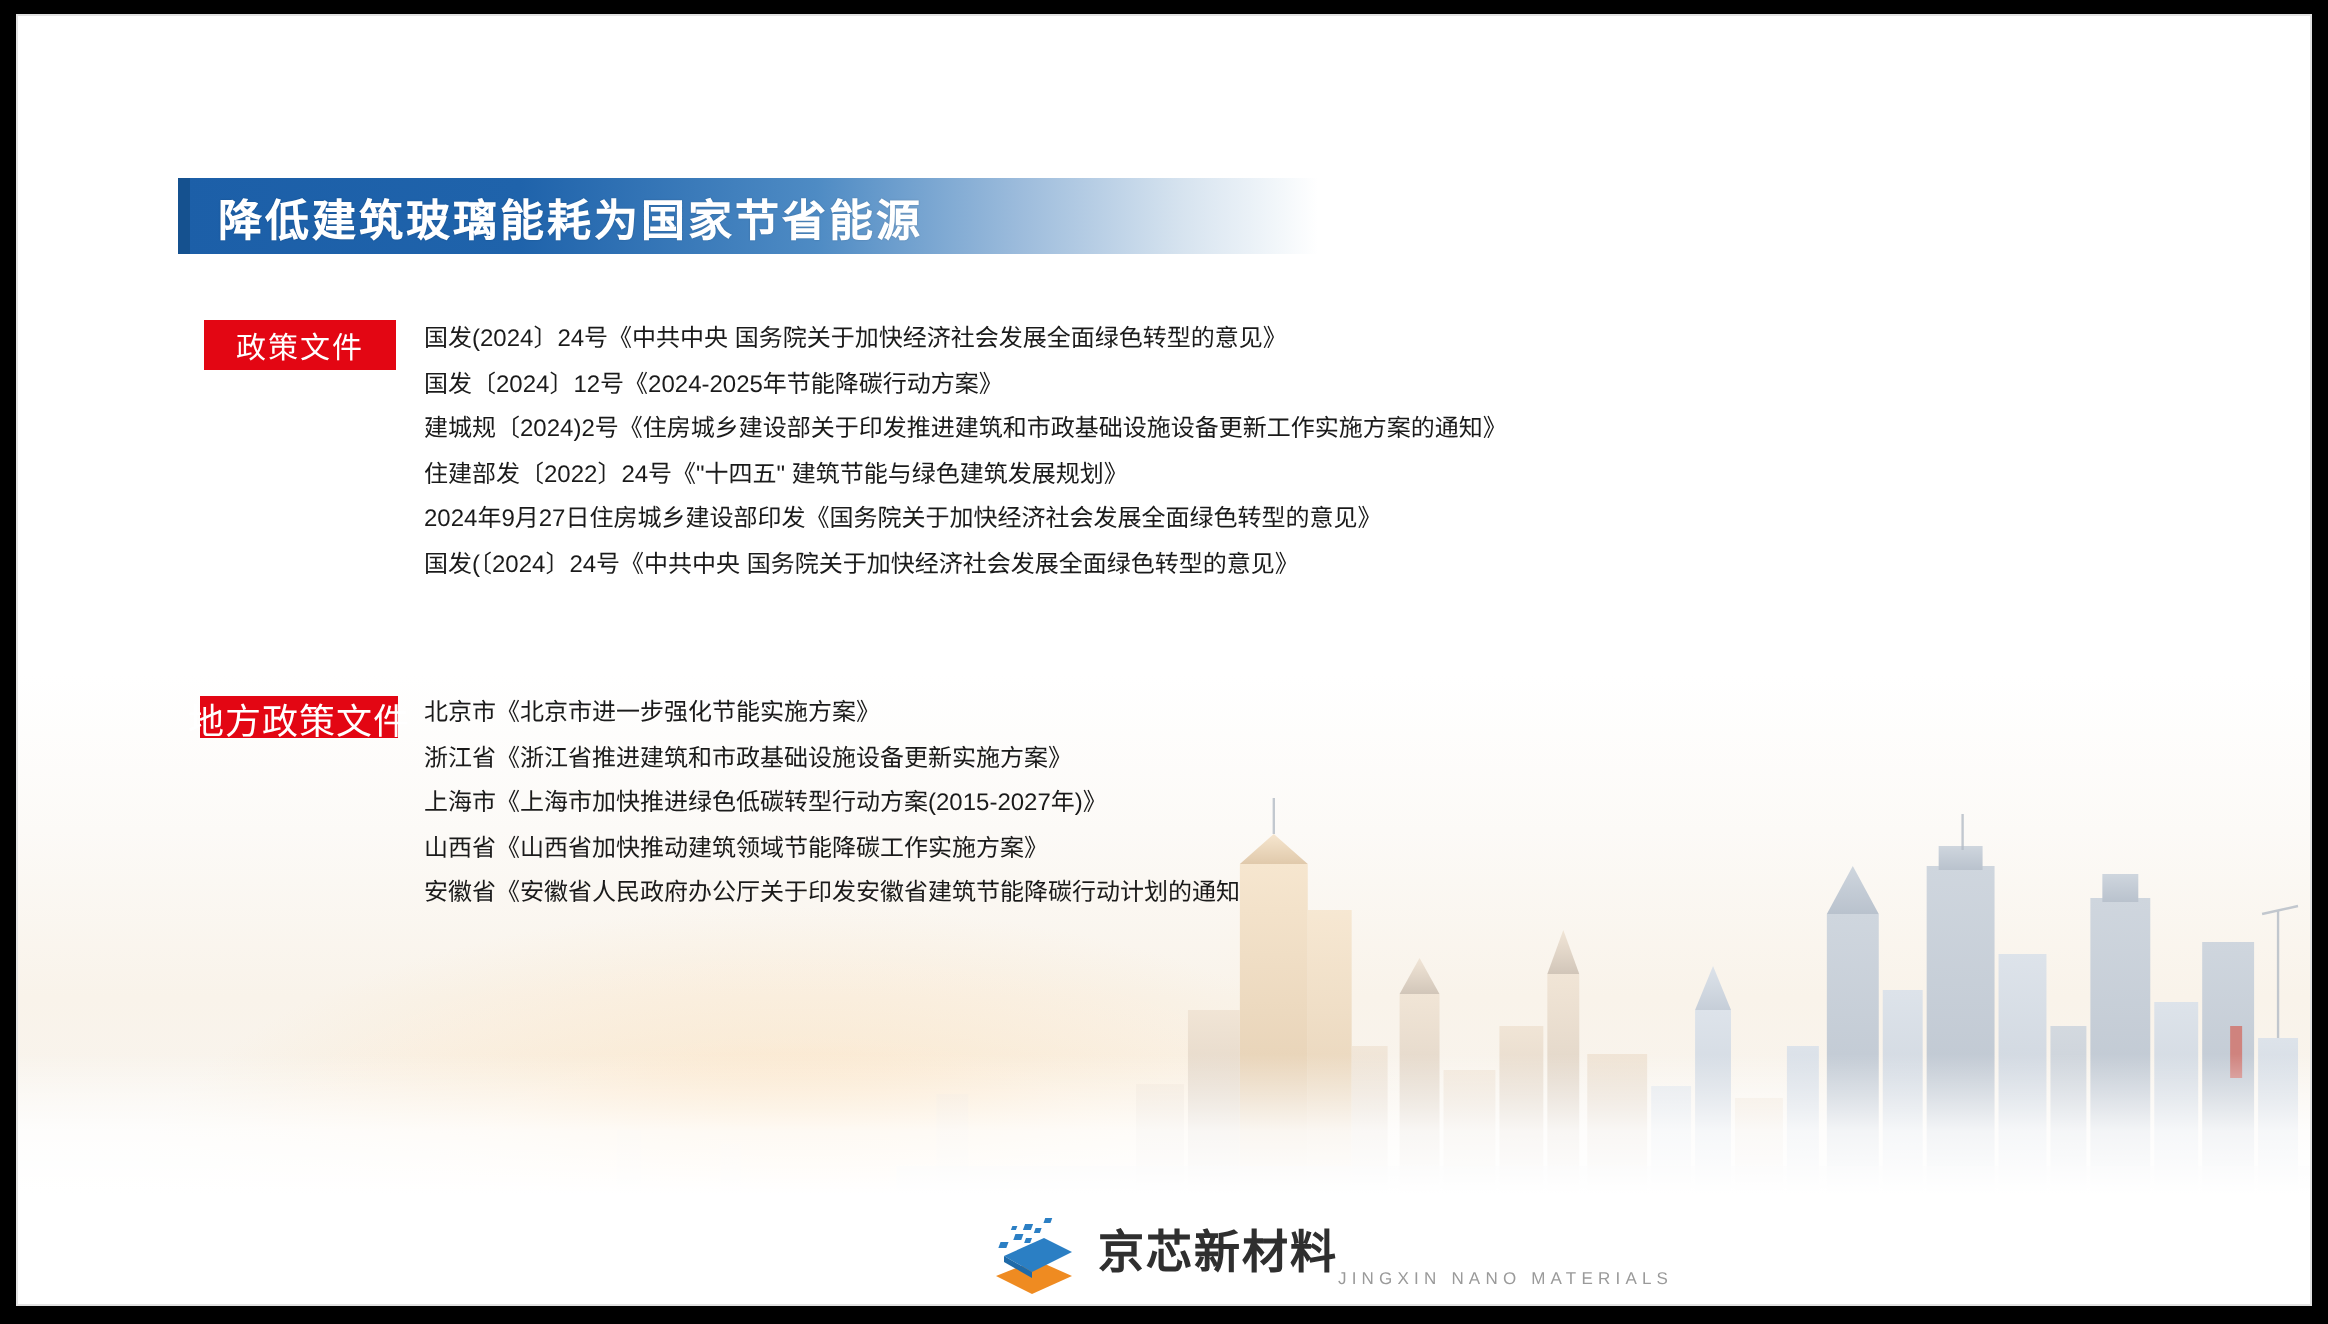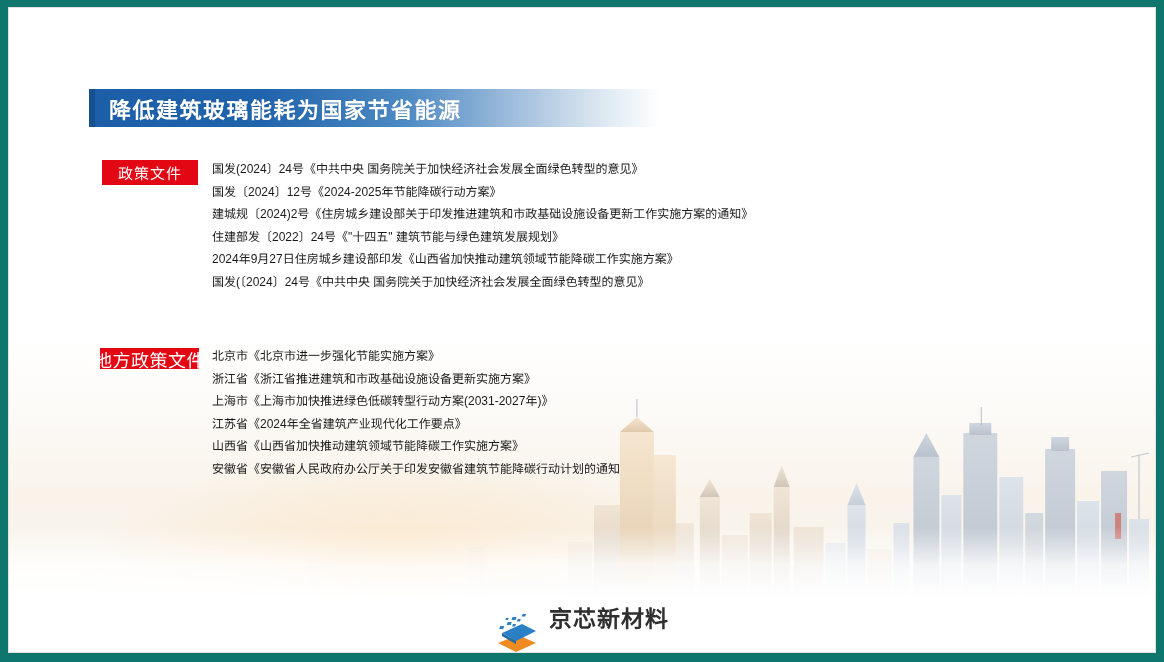--- a/index.html
+++ b/index.html
@@ -8,21 +8,21 @@
     padding: 0;
     background: #f0f0f0;
     font-family: "Liberation Sans", "DejaVu Sans", sans-serif;
   }
   #slide {
     position: relative;
     width: 1164px;
     height: 662px;
     margin: 0;
     overflow: hidden;
-    background: #0f766e;
+    background: #000000;
     box-sizing: border-box;
   }
   
   .page-frame {
     position: absolute;
     left: 8px;
     top: 7px;
     width: 1148px;
     height: 646px;
     background: #ffffff;
@@ -139,21 +139,21 @@
   
   .logo {
     position: absolute;
     left: 483px;
     top: 600px;
     display: flex;
     align-items: center;
     gap: 9px;
   }
   .logo-mark { width: 48px; height: 42px; display:block; }
-  .logo-words { display: flex; flex-direction: column; line-height: 1; }
+  .logo-words { display: flex; flex-direction: row; line-height: 1; }
   .logo-cn {
     font-size: 23px;
     font-weight: bold;
     color: #2f2f2f;
     letter-spacing: 1px;
   }
   .logo-en {
     font-size: 8.5px;
     color: #9a9a9a;
     letter-spacing: 2.6px;
@@ -256,32 +256,31 @@
     </div>
 
     <div class="badge badge-policy">
       <span>政策文件</span>
     </div>
     <div class="doc-list policy">
       <div class="doc-line">国发(2024〕24号《中共中央 国务院关于加快经济社会发展全面绿色转型的意见》</div>
       <div class="doc-line">国发〔2024〕12号《2024-2025年节能降碳行动方案》</div>
       <div class="doc-line">建城规〔2024)2号《住房城乡建设部关于印发推进建筑和市政基础设施设备更新工作实施方案的通知》</div>
       <div class="doc-line">住建部发〔2022〕24号《"十四五" 建筑节能与绿色建筑发展规划》</div>
-      <div class="doc-line">2024年9月27日住房城乡建设部印发《山西省加快推动建筑领域节能降碳工作实施方案》</div>
+      <div class="doc-line">2024年9月27日住房城乡建设部印发《国务院关于加快经济社会发展全面绿色转型的意见》</div>
       <div class="doc-line">国发(〔2024〕24号《中共中央 国务院关于加快经济社会发展全面绿色转型的意见》</div>
     </div>
 
     <div class="badge badge-local">
       <span>地方政策文件</span>
     </div>
     <div class="doc-list local">
       <div class="doc-line">北京市《北京市进一步强化节能实施方案》</div>
       <div class="doc-line">浙江省《浙江省推进建筑和市政基础设施设备更新实施方案》</div>
-      <div class="doc-line">上海市《上海市加快推进绿色低碳转型行动方案(2031-2027年)》</div>
-      <div class="doc-line">江苏省《2024年全省建筑产业现代化工作要点》</div>
+      <div class="doc-line">上海市《上海市加快推进绿色低碳转型行动方案(2015-2027年)》</div>
       <div class="doc-line">山西省《山西省加快推动建筑领域节能降碳工作实施方案》</div>
       <div class="doc-line">安徽省《安徽省人民政府办公厅关于印发安徽省建筑节能降碳行动计划的通知</div>
     </div>
 
     <div class="logo">
       <svg class="logo-mark" viewBox="0 0 48 42">
 
         <polygon points="6,30 26,22 44,30 24,39" fill="#ef8b21"></polygon>
 
         <polygon points="10,20 30,11 44,18 24,28" fill="#2b7fc4"></polygon>

